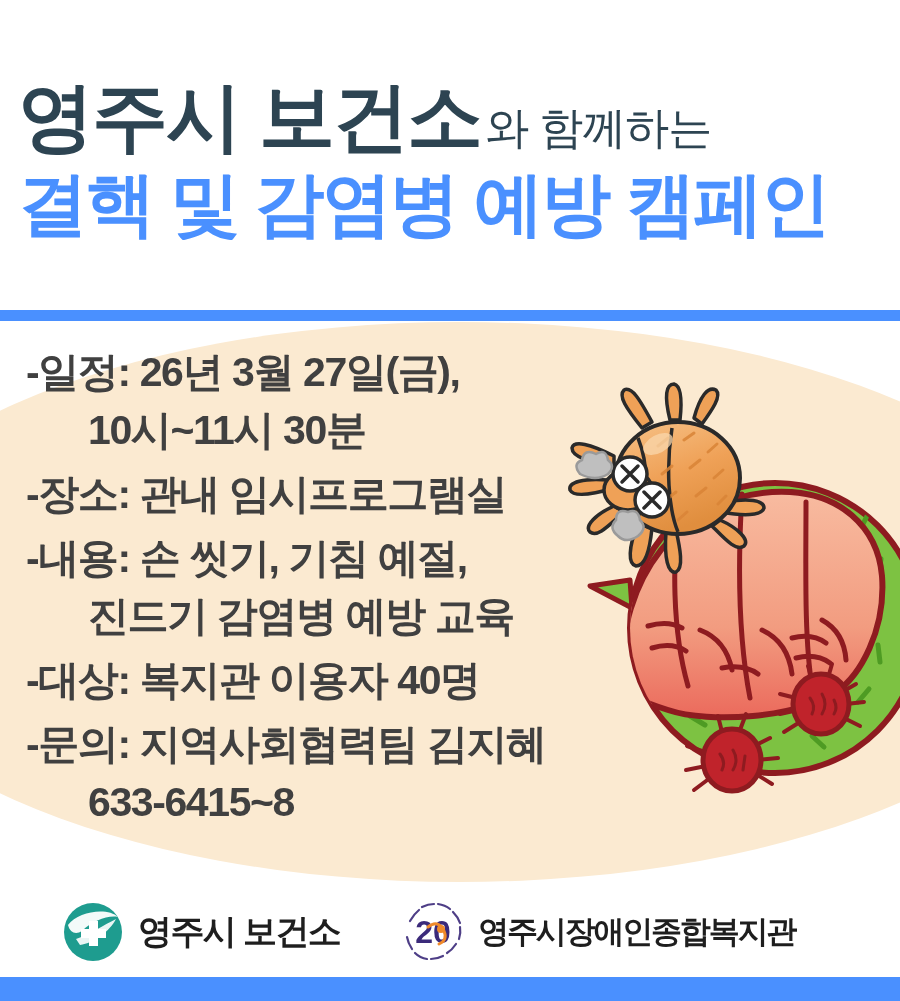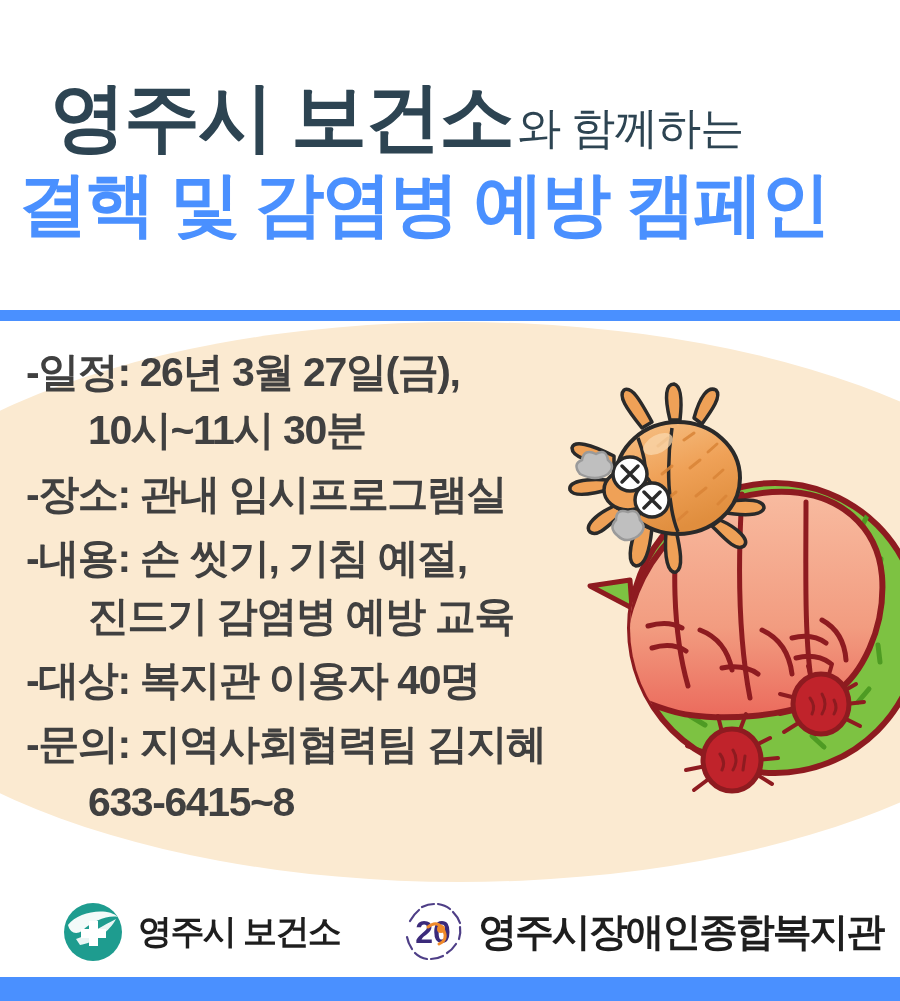--- a/index.html
+++ b/index.html
@@ -35,24 +35,23 @@
   
   .title-block {
     position: absolute;
     left: 0;
     top: 78px;
     width: 900px;
     z-index: 4;
     text-align: left;
   }
   .title-line1 {
-    padding-left: 26px;
+    padding-left: 18px;
     white-space: nowrap;
     line-height: 1.02;
-    margin-left: 24px;
   }
   .title-main {
     font-size: 76px;
     font-weight: 700;
     color: #2D4452;
     letter-spacing: -2px;
     vertical-align: baseline;
   }
   .title-suffix {
     font-size: 44px;
@@ -155,21 +154,21 @@
   .logo-mark { flex: 0 0 auto; display: block; }
   .logo-text {
     font-size: 34px;
     font-weight: 700;
     color: #1E1E1E;
     letter-spacing: -1.6px;
     margin-left: 14px;
     white-space: nowrap;
   }
   .logo-text.welfare-text {
-    font-size: 39px;
+    font-size: 31px;
     letter-spacing: -2.2px;
     margin-left: 10px;
   }
 </style>
 </head>
 <body>
 
 <div class="poster">
 
   <div class="cream-blob"></div>

